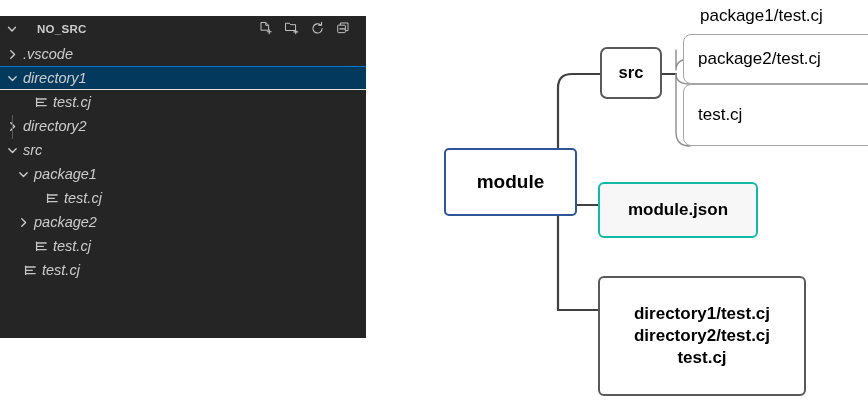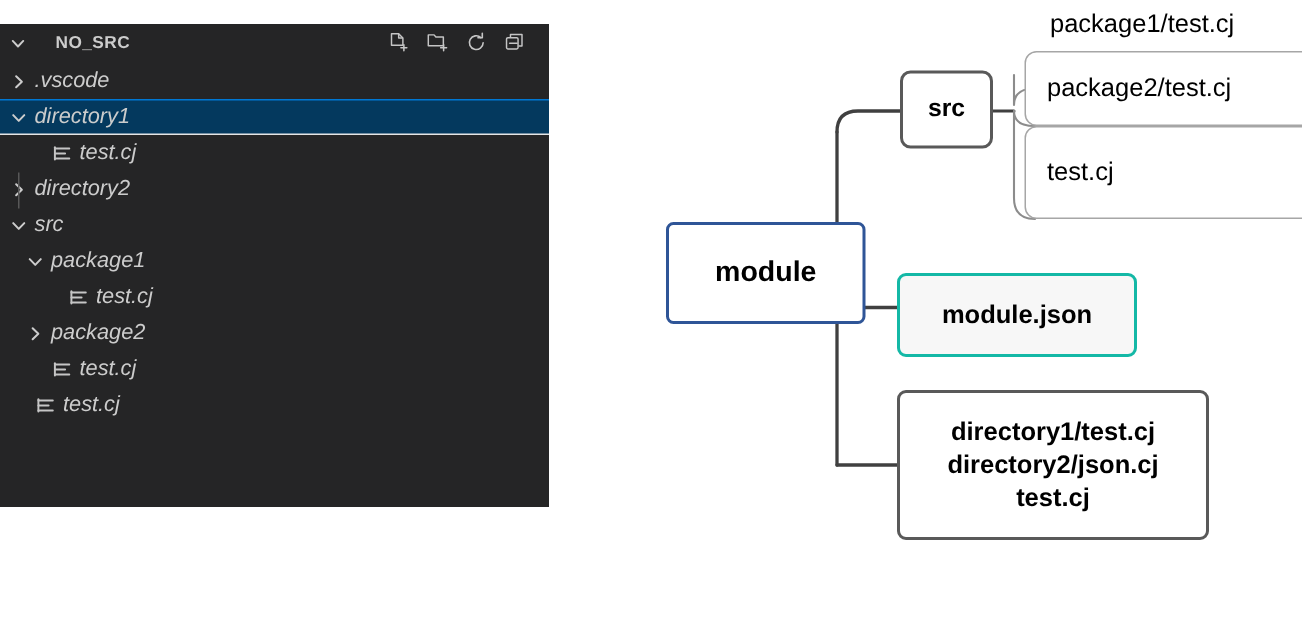--- a/index.html
+++ b/index.html
@@ -148,21 +148,21 @@
     font-size: 16.5px;
   }
   #box-modulejson {
     left: 598px; top: 182px; width: 160px; height: 56px;
     border: 2px solid #14b8a6;
     border-radius: 6px;
     background: #f7f7f7;
     font-size: 17px;
   }
   #box-dirs {
-    left: 598px; top: 260px; width: 208px; height: 100px;
+    left: 598px; top: 276px; width: 208px; height: 120px;
     border: 2px solid #595959;
     border-radius: 6px;
     font-size: 17px;
     justify-content: center;
   }
   
   #box-packages {
     left: 683px; top: 34px; width: 230px; height: 50px;
     border: 1px solid #a6a6a6;
     border-radius: 8px;
@@ -363,21 +363,21 @@
   <div class="dbox" id="box-src">
     <span class="ln">src</span>
   </div>
 
   <div class="dbox" id="box-modulejson">
     <span class="ln">module.json</span>
   </div>
 
   <div class="dbox" id="box-dirs">
     <span class="ln">directory1/test.cj</span>
-    <span class="ln">directory2/json.cj</span>
+    <span class="ln">directory2/test.cj</span>
     <span class="ln">test.cj</span>
   </div>
 
   <div class="float-label" id="label-package1">package1/test.cj</div>
 
   <div class="dbox" id="box-packages">
     <span class="ln">package2/test.cj</span>
   </div>
 
   <div class="dbox" id="box-srctest">

